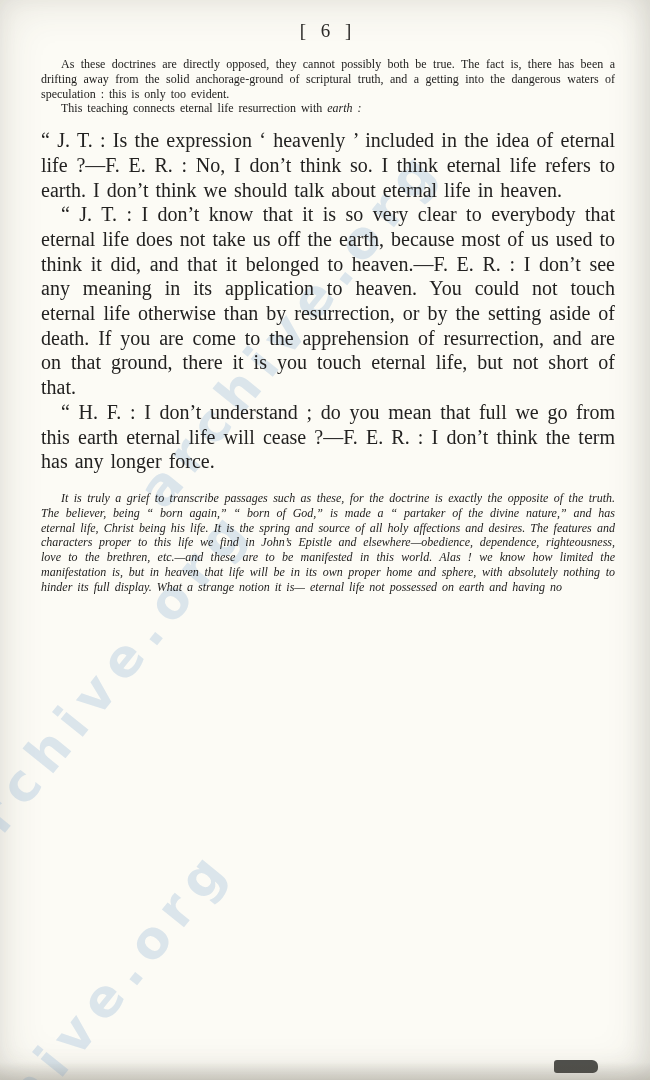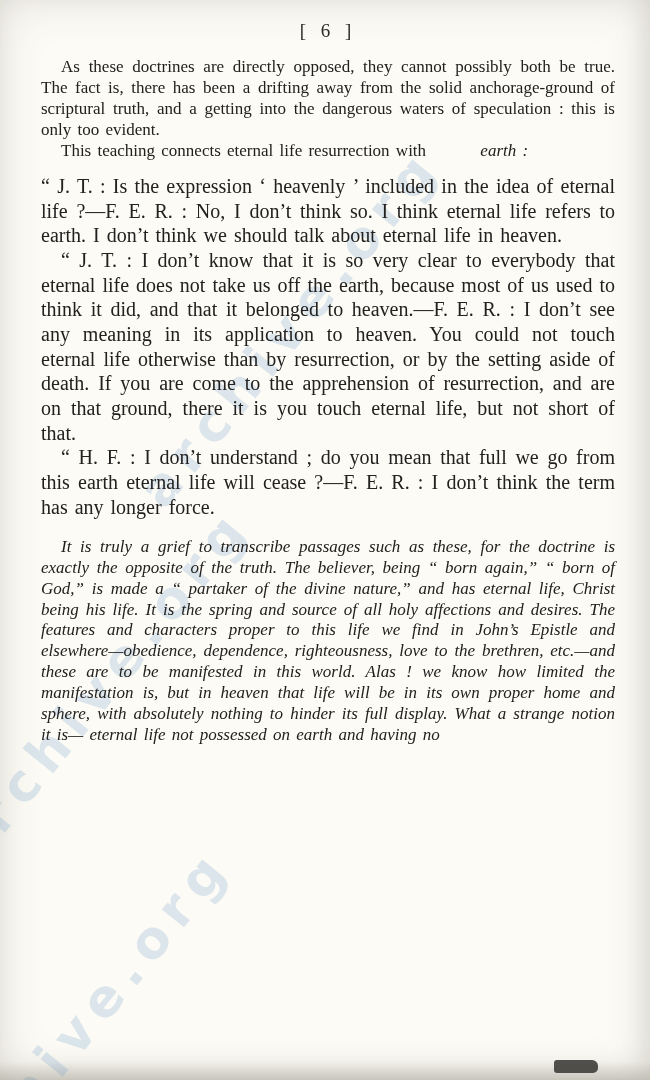--- a/index.html
+++ b/index.html
@@ -28,26 +28,26 @@
     font-size: 19px;
     letter-spacing: 5px;
     margin: 0 0 15px 0;
     color: #2b2a28;
   }
   p.para {
     margin: 0;
     text-align: justify;
     word-spacing: 2px;
   }
-  p.body  { font-size: 17px;   line-height: 1.235; }
+  p.body  { font-size: 12px;   line-height: 1.235; }
   p.quote { font-size: 20px; line-height: 1.235; }
   p.indent  { text-indent: 20px; }
   p.gap     { margin-top: 12px; }
   p.gap-lg  { margin-top: 17px; font-style: italic; }
-  .italic { font-style: italic; margin-left: 48px; }
+  .italic { font-style: italic; }
 
   .watermark {
     position: absolute;
     font-family: "DejaVu Sans", sans-serif;
     font-weight: bold;
     font-size: 52px;
     letter-spacing: 10px;
     color: rgba(125, 168, 208, 0.26);
     white-space: nowrap;
     pointer-events: none;

